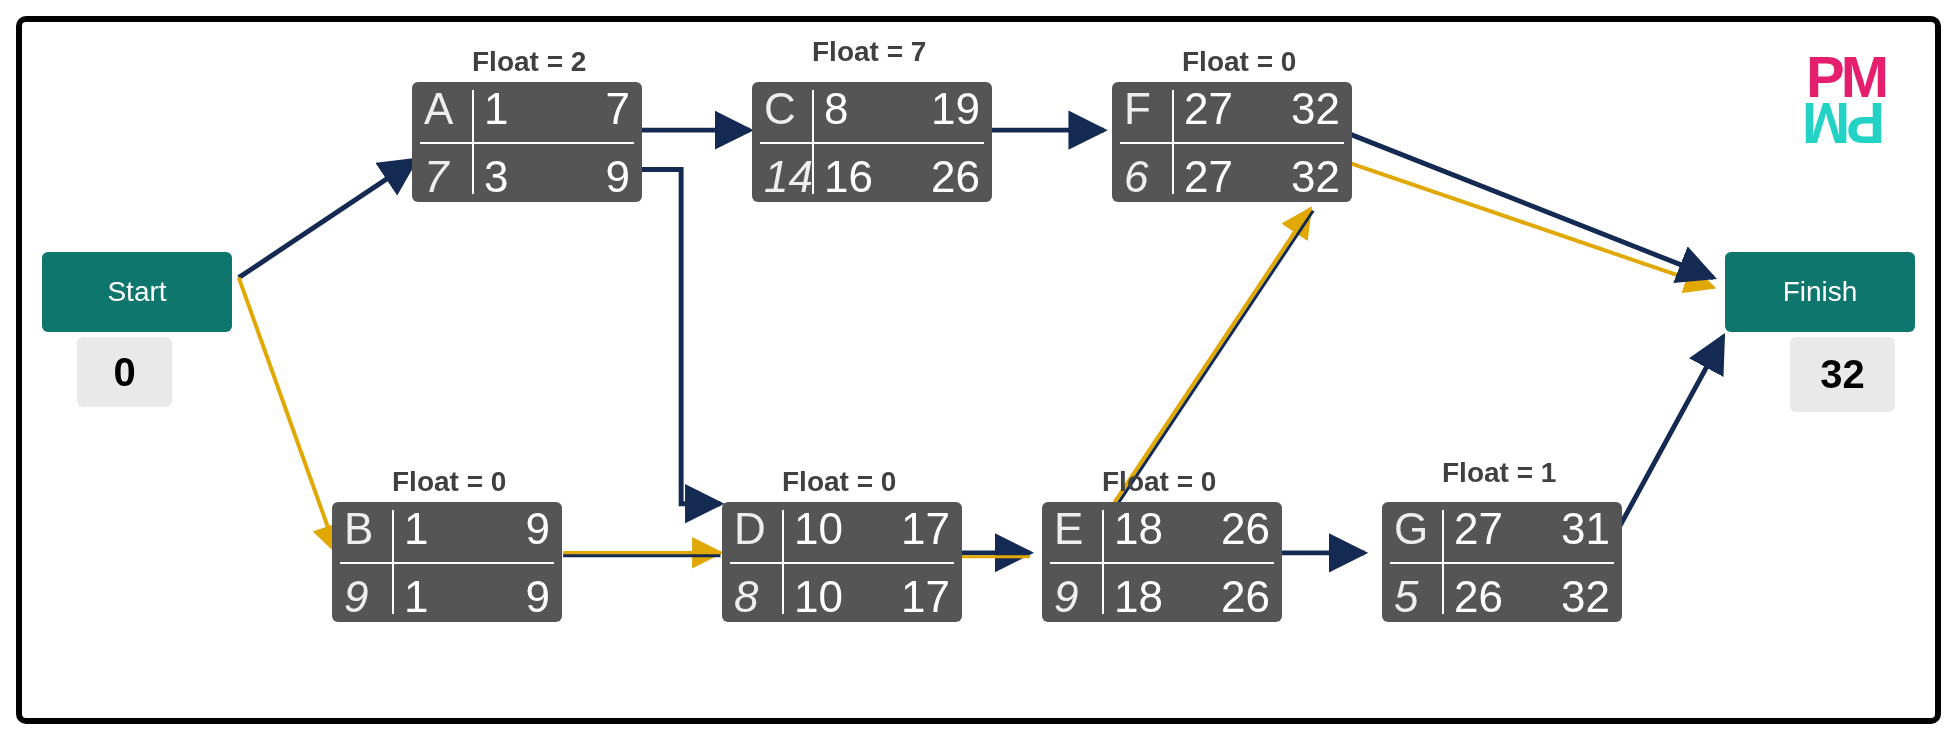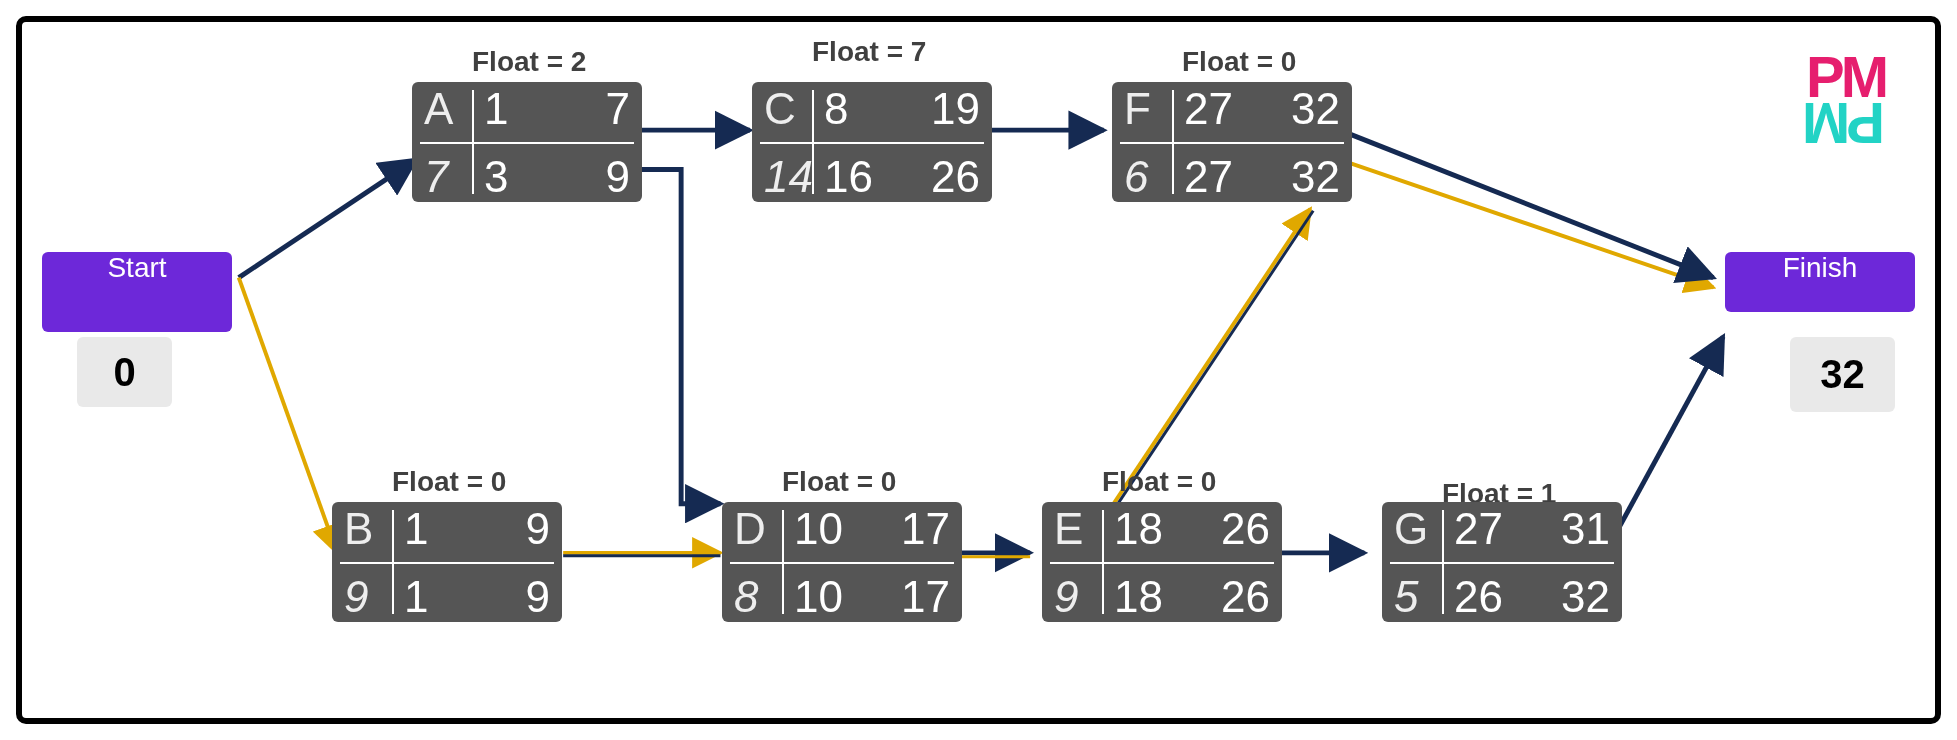--- a/index.html
+++ b/index.html
@@ -1,20 +1,20 @@
 <!DOCTYPE html>
 <html><head>
 <meta charset="utf-8">
 <style>
   html,body{margin:0;padding:0;background:#fff;font-family:"Segoe UI",Arial,sans-serif}
   .stage{position:relative;width:1957px;height:740px;margin:0 auto}
   .frame{position:absolute;inset:16px;border:6px solid #000;border-radius:10px;background:#fff}
   .node{position:absolute;background:#555;border-radius:6px}
   .float-label{position:absolute;font-weight:700;font-size:28px;color:#404040}
-  .term{position:absolute;background:#6d28d9;border-radius:6px;color:#fff;font-size:28px;display:flex;justify-content:center}
+  .term{position:absolute;background:#0f766e;border-radius:6px;color:#fff;font-size:28px;display:flex;align-items:center;justify-content:center}
   .term-val{position:absolute;background:#e9e9e9;color:#000;font-size:40px;font-weight:600;display:flex;align-items:center;justify-content:center;border-radius:6px}
   .nid{position:absolute;left:12px;top:2px;font-size:44px;color:#eee;font-weight:500}
   .ndur{position:absolute;left:12px;bottom:0;font-size:44px;color:#eee;font-style:italic}
   .nval{position:absolute;font-size:44px;color:#fff}
   .v-es{top:2px;left:72px}
   .v-ef{top:2px;right:12px}
   .v-ls{bottom:0;left:72px}
   .v-lf{bottom:0;right:12px}
   .nline-h{position:absolute;left:8px;right:8px;top:50%;height:2px;background:#fff}
   .nline-v{position:absolute;left:60px;top:8px;bottom:8px;width:2px;background:#fff}
@@ -64,21 +64,21 @@
       <line x1="1330" y1="110" x2="1710" y2="260" stroke="#152a52" stroke-width="5" marker-end="url(#ah-navy)"></line>
 
       <line x1="1600" y1="540" x2="1720" y2="320" stroke="#152a52" stroke-width="5" marker-end="url(#ah-navy)"></line>
     </svg>
 
     <div class="term" style="left:20px;top:230px;width:190px;height:80px">
       <span>Start</span>
     </div>
     <div class="term-val" style="left:55px;top:315px;width:95px;height:70px">0</div>
 
-    <div class="term" style="right:20px;top:230px;width:190px;height:60px">
+    <div class="term" style="right:20px;top:230px;width:190px;height:80px">
       <span>Finish</span>
     </div>
     <div class="term-val" style="right:40px;top:315px;width:105px;height:75px">32</div>
 
     <div class="float-label" style="left:450px;top:24px">Float = 2</div>
     <div class="node" style="left:390px;top:60px;width:230px;height:120px">
       <div class="nline-h"></div>
         <div class="nline-v"></div>
       <div class="nid">A</div>
       <div class="ndur">7</div>
@@ -141,21 +141,21 @@
       <div class="nline-h"></div>
         <div class="nline-v"></div>
       <div class="nid">E</div>
       <div class="ndur">9</div>
       <div class="nval v-es">18</div>
       <div class="nval v-ef">26</div>
       <div class="nval v-ls">18</div>
       <div class="nval v-lf">26</div>
     </div>
 
-    <div class="float-label" style="left:1420px;top:456px">Float = 1</div>
+    <div class="float-label" style="left:1420px;top:435px">Float = 1</div>
     <div class="node" style="left:1360px;top:480px;width:240px;height:120px">
       <div class="nline-h"></div>
         <div class="nline-v"></div>
       <div class="nid">G</div>
       <div class="ndur">5</div>
       <div class="nval v-es">27</div>
       <div class="nval v-ef">31</div>
       <div class="nval v-ls">26</div>
       <div class="nval v-lf">32</div>
     </div>

